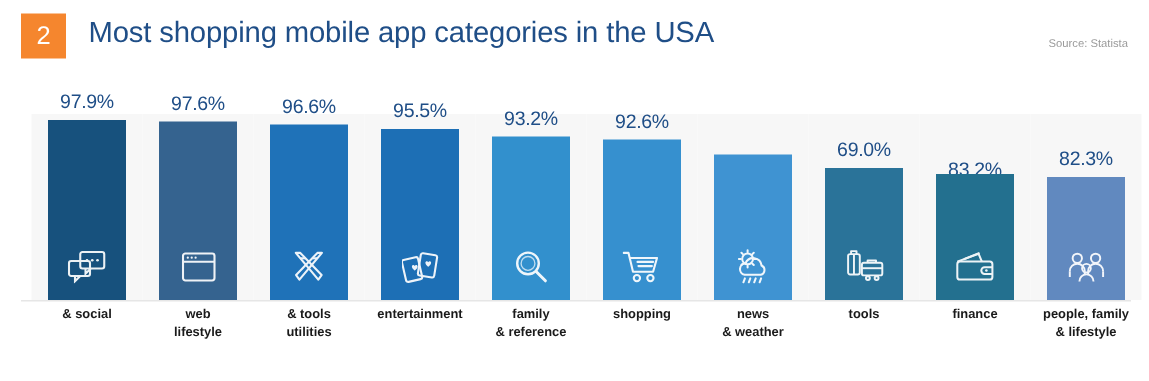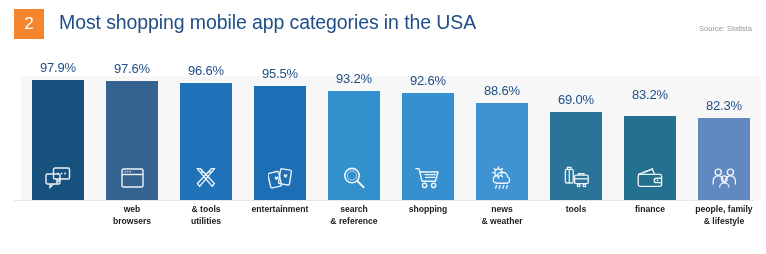--- a/index.html
+++ b/index.html
@@ -147,39 +147,40 @@
       <path d="M12 12 L12 15.5 L15.5 12"></path>
       <circle cx="13" cy="6.5" r="0.9" fill="#ffffff" stroke="none"></circle>
       <circle cx="16.5" cy="6.5" r="0.9" fill="#ffffff" stroke="none"></circle>
       <circle cx="20" cy="6.5" r="0.9" fill="#ffffff" stroke="none"></circle>
       <rect x="1" y="7" width="14" height="10" rx="1.5" fill="#1b5party" stroke="#ffffff"></rect>
       <path d="M5 17 L5 20.5 L8.5 17"></path>
     </svg>
         </div>
       </div>
       <div class="cat">
+        <div>&amp; social</div>
       </div>
     </div>
     <div class="col" style="left: 95px;">
       <div class="col-bg"></div>
       <div class="value" style="top: 8.73077px;">97.6%</div>
       <div class="bar" title="web 97.6%" style="background: rgb(53, 99, 143); top: 28.7308px; height: 119.269px; bottom: auto;">
         <div class="bar-icon">
           <svg width="23" height="20" viewBox="0 0 23 20" fill="none" stroke="#ffffff" stroke-width="1.4">
       <rect x="1" y="1" width="21" height="18" rx="1.6"></rect>
       <path d="M1 6.5 H22"></path>
       <circle cx="4.2" cy="3.8" r="0.75" fill="#ffffff" stroke="none"></circle>
       <circle cx="6.8" cy="3.8" r="0.75" fill="#ffffff" stroke="none"></circle>
       <circle cx="9.4" cy="3.8" r="0.75" fill="#ffffff" stroke="none"></circle>
     </svg>
         </div>
       </div>
       <div class="cat">
         <div>web</div>
-        <div>browsers</div>
+        <div>lifestyle</div>
       </div>
     </div>
     <div class="col" style="left: 169px;">
       <div class="col-bg"></div>
       <div class="value" style="top: 11.1667px;">96.6%</div>
       <div class="bar" title="utilities 96.6%" style="background: rgb(31, 114, 184); top: 31.1667px; height: 116.833px; bottom: auto;">
         <div class="bar-icon">
           <svg width="24" height="24" viewBox="0 0 24 24" fill="none" stroke="#ffffff" stroke-width="1.4" stroke-linejoin="round">
       <path d="M3.2 2.6 L6.2 2.6 L20.4 17.4 L18.2 20.4 Z"></path>
       <path d="M20.6 2.6 L17.6 2.6 L3.4 17.4 L5.6 20.4 Z"></path>
@@ -216,21 +217,21 @@
       <div class="bar" title="search 93.2%" style="background: rgb(50, 144, 205); top: 39.4487px; height: 108.551px; bottom: auto;">
         <div class="bar-icon">
           <svg width="24" height="24" viewBox="0 0 24 24" fill="none" stroke="#ffffff" stroke-width="1.6">
       <circle cx="10" cy="9.6" r="7.2"></circle>
       <circle cx="10" cy="9.6" r="4.6" stroke-width="0.9" opacity="0.75"></circle>
       <path d="M15.4 15 L21.6 21.2" stroke-linecap="round" stroke-width="2"></path>
     </svg>
         </div>
       </div>
       <div class="cat">
-        <div>search</div>
+        <div>family</div>
         <div>&amp; reference</div>
       </div>
     </div>
     <div class="col" style="left: 391px;">
       <div class="col-bg"></div>
       <div class="value" style="top: 20.9103px;">92.6%</div>
       <div class="bar" title="shopping 92.6%" style="background: rgb(54, 144, 207); top: 40.9103px; height: 107.09px; bottom: auto;">
         <div class="bar-icon">
           <svg width="26" height="22" viewBox="0 0 26 22" fill="none" stroke="#ffffff" stroke-width="1.4" stroke-linejoin="round" stroke-linecap="round">
       <path d="M0.8 1.6 L4 1.6 L7 14.2 L20.4 14.2 L23 5 L5.2 5"></path>
@@ -240,21 +241,20 @@
       <circle cx="18.6" cy="18.4" r="2.1"></circle>
     </svg>
         </div>
       </div>
       <div class="cat">
         <div>shopping</div>
       </div>
     </div>
     <div class="col" style="left: 465px;">
       <div class="col-bg"></div>
-      <div class="value" style="top: 30.6538px;">88.6%</div>
       <div class="bar" title="news 88.6%" style="background: rgb(63, 147, 210); top: 50.6538px; height: 97.3462px; bottom: auto;">
         <div class="bar-icon">
           <svg width="26" height="24" viewBox="0 0 26 24" fill="none" stroke="#ffffff" stroke-width="1.35" stroke-linecap="round">
       <circle cx="9.4" cy="6.6" r="3.6"></circle>
       <path d="M9.4 0.8 V2.1 M9.4 11.1 V12.4 M3.6 6.6 H4.9 M13.9 6.6 H15.2 M5.3 2.5 L6.2 3.4 M12.6 9.8 L13.5 10.7 M13.5 2.5 L12.6 3.4 M6.2 9.8 L5.3 10.7"></path>
       <path d="M7.4 17.2 a3.9 3.9 0 0 1 .6-7.7 a5.6 5.6 0 0 1 10.7 1.5 a3.3 3.3 0 0 1 -.5 6.2 Z" fill="none"></path>
       <path d="M7.6 19.6 L6.6 22.2 M11.2 19.6 L10.2 22.2 M14.8 19.6 L13.8 22.2 M18.4 19.6 L17.4 22.2"></path>
     </svg>
         </div>
       </div>
@@ -279,21 +279,21 @@
       <circle cx="21.4" cy="19.4" r="1.3"></circle>
     </svg>
         </div>
       </div>
       <div class="cat">
         <div>tools</div>
       </div>
     </div>
     <div class="col" style="left: 613px;">
       <div class="col-bg"></div>
-      <div class="value" style="top: 35px; text-align: center;">83.2%</div>
+      <div class="value" style="top: 53px; text-align: center;">83.2%</div>
       <div class="bar" title="finance 83.2%" style="background: rgb(35, 112, 143); top: 63.8077px; height: 84.1923px; bottom: auto;">
         <div class="bar-icon">
           <svg width="26" height="21" viewBox="0 0 26 21" fill="none" stroke="#ffffff" stroke-width="1.35" stroke-linejoin="round">
       <path d="M1.2 7.4 L15.4 2.2 L17.6 7.4"></path>
       <path d="M5.6 5.8 L16 1.6"></path>
       <rect x="1.2" y="7.4" width="23.4" height="12" rx="1.8"></rect>
       <path d="M24.6 11.2 H19.4 a2.2 2.2 0 0 0 0 4.4 h5.2"></path>
       <circle cx="20.6" cy="13.4" r="0.85" fill="#ffffff" stroke="none"></circle>
     </svg>
         </div>

